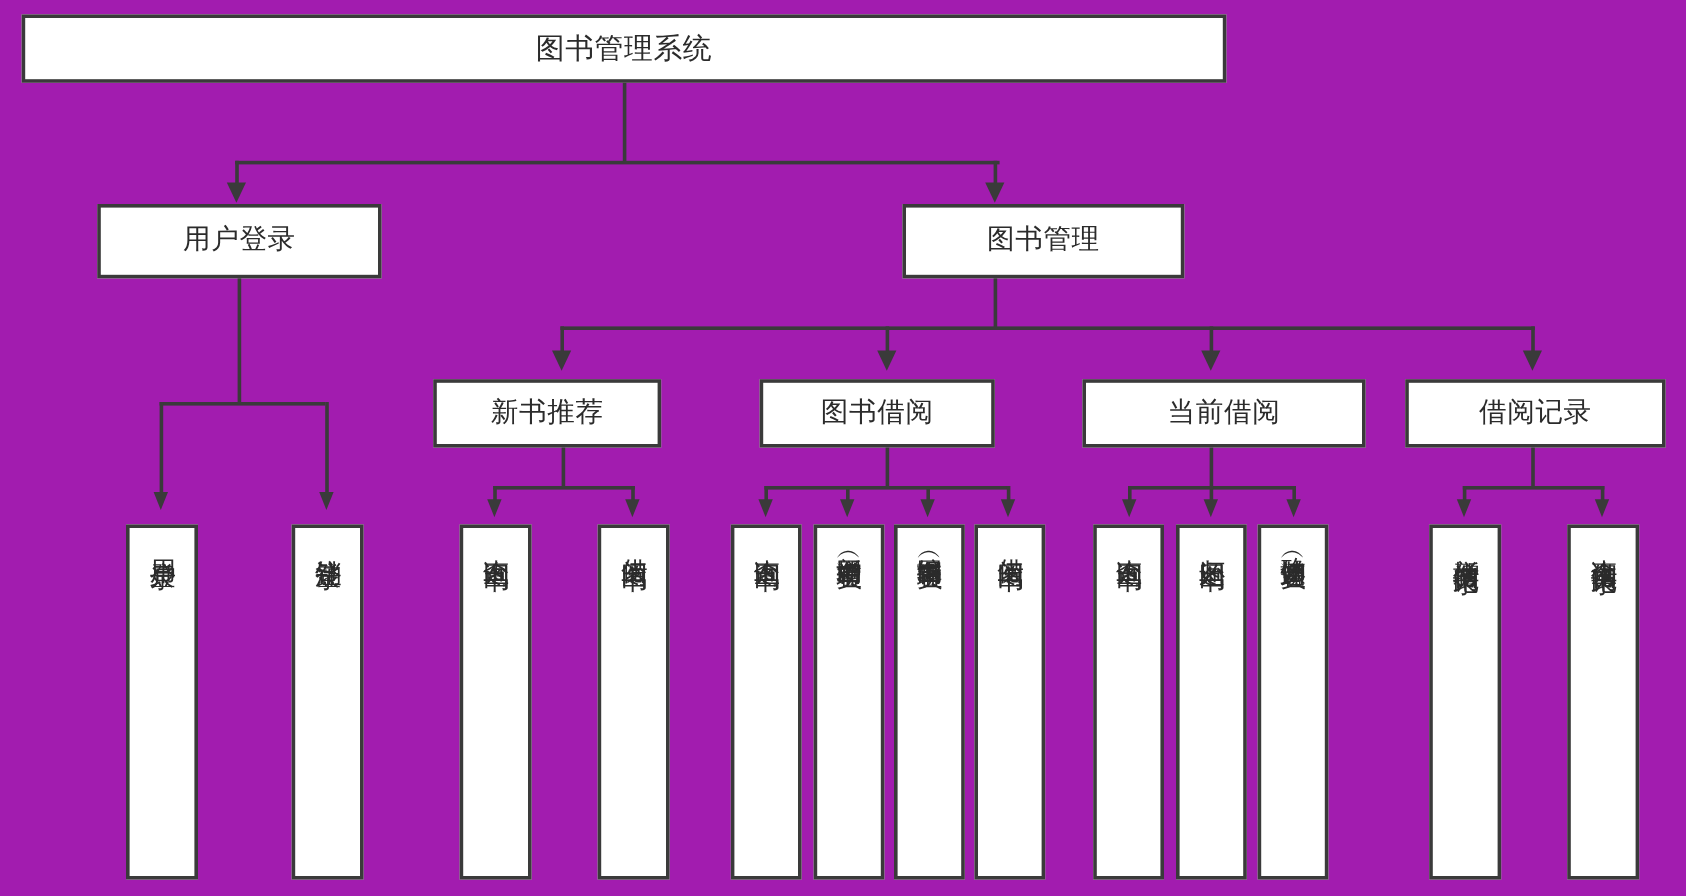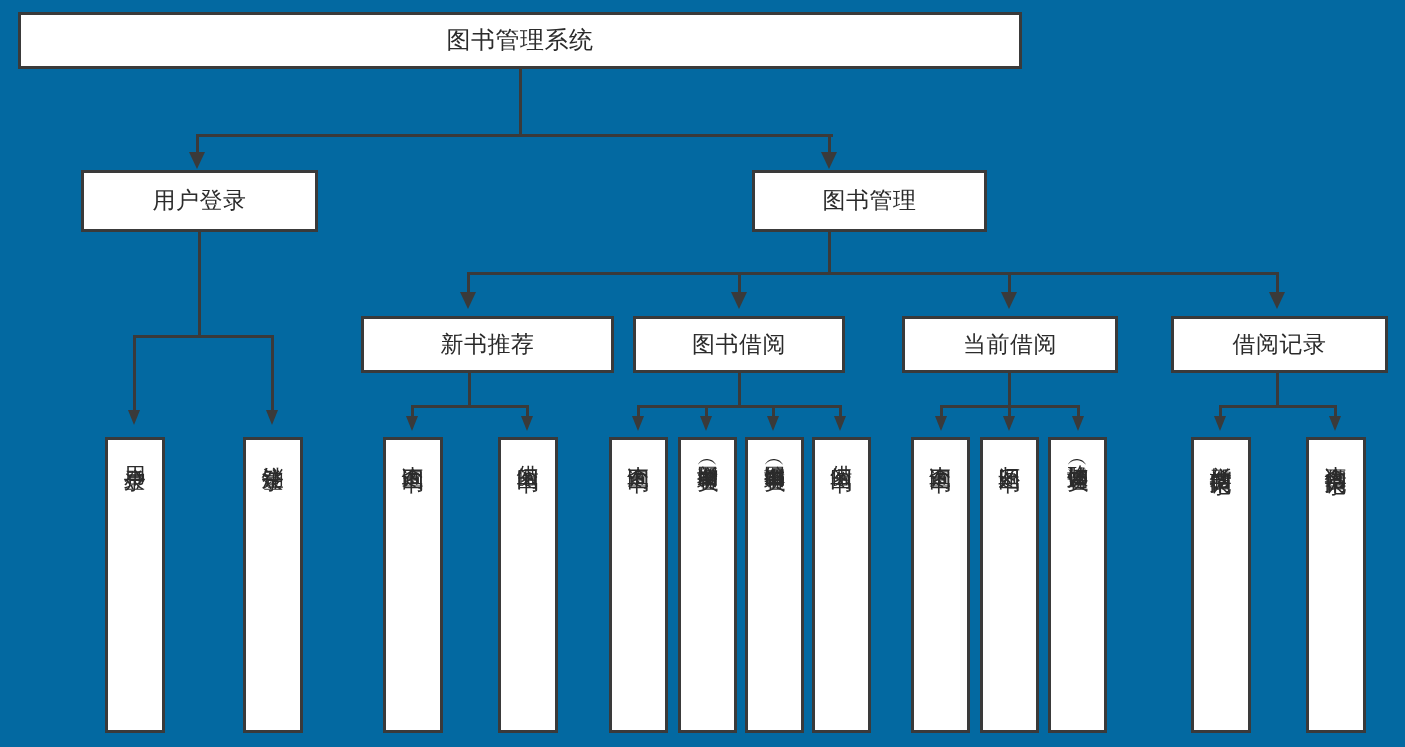--- a/index.html
+++ b/index.html
@@ -8,21 +8,21 @@
     padding: 0;
     background: #ffffff;
   }
   body {
     font-family: "DejaVu Sans", "Liberation Sans", sans-serif;
   }
   #diagram-root {
     position: relative;
     width: 1405px;
     height: 747px;
-    background: #0369a1;
+    background: #a21caf;
     overflow: hidden;
   }
   
   .node {
     position: absolute;
     box-sizing: border-box;
     border: 3px solid #3a3a3a;
     background: #ffffff;
     display: flex;
     align-items: center;
@@ -128,27 +128,27 @@
   <div class="ln h" style="left:467px; top:272px; width:812px; height:3px;"></div>
   <div class="ln v" style="left:467px; top:272px; width:3px; height:26px;"></div>
   <div class="arrow" style="left:460px; top:292px;"></div>
   <div class="ln v" style="left:738px; top:272px; width:3px; height:26px;"></div>
   <div class="arrow" style="left:731px; top:292px;"></div>
   <div class="ln v" style="left:1008px; top:272px; width:3px; height:26px;"></div>
   <div class="arrow" style="left:1001px; top:292px;"></div>
   <div class="ln v" style="left:1276px; top:272px; width:3px; height:26px;"></div>
   <div class="arrow" style="left:1269px; top:292px;"></div>
 
-  <div class="node tier3" style="left:361px; top:316px; width:253px; height:57px;">
+  <div class="node tier3" style="left:361px; top:316px; width:190px; height:57px;">
     <span class="node-label">新书推荐</span>
   </div>
-  <div class="node tier3" style="left:633px; top:316px; width:212px; height:57px;">
+  <div class="node tier3" style="left:633px; top:316px; width:196px; height:57px;">
     <span class="node-label">图书借阅</span>
   </div>
-  <div class="node tier3" style="left:902px; top:316px; width:216px; height:57px;">
+  <div class="node tier3" style="left:902px; top:316px; width:236px; height:57px;">
     <span class="node-label">当前借阅</span>
   </div>
   <div class="node tier3" style="left:1171px; top:316px; width:217px; height:57px;">
     <span class="node-label">借阅记录</span>
   </div>
 
   <div class="ln v" style="left:468px; top:373px; width:3px; height:34px;"></div>
   <div class="ln h" style="left:411px; top:405px; width:118px; height:3px;"></div>
   <div class="ln v" style="left:411px; top:405px; width:3px; height:14px;"></div>
   <div class="arrow slim" style="left:406px; top:416px;"></div>

